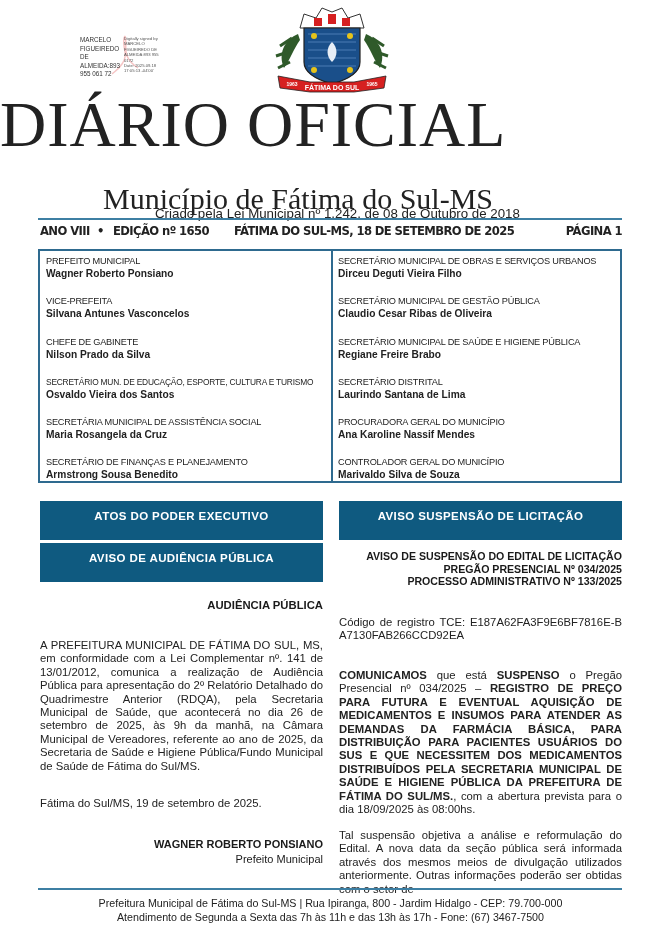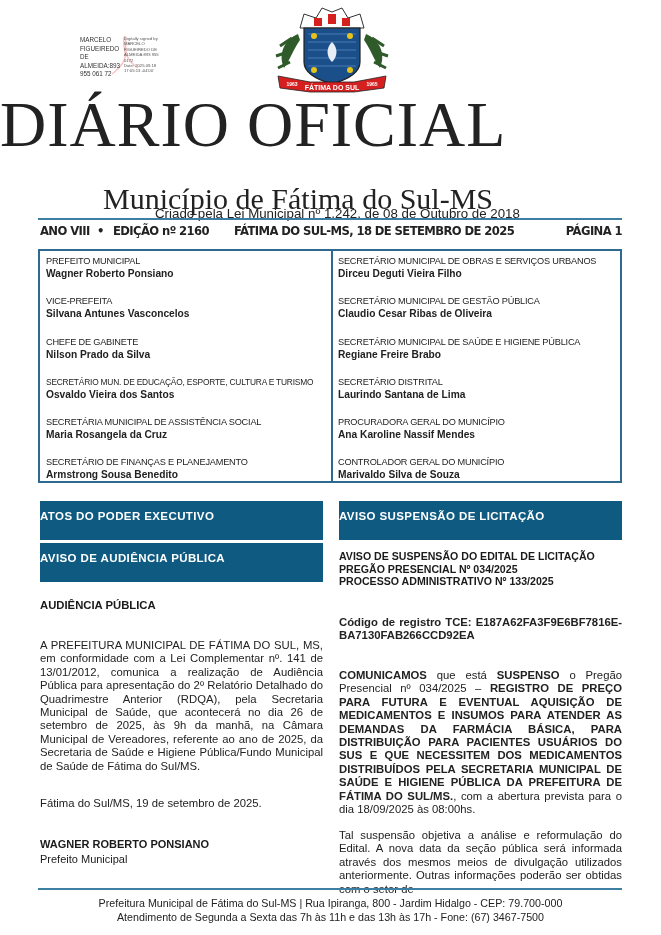--- a/index.html
+++ b/index.html
@@ -17,23 +17,23 @@
   .edition{left:40px;top:224px;width:582px;height:16px;font-size:11.6px;font-weight:bold;font-family:"DejaVu Sans",sans-serif;letter-spacing:-0.6px;color:#222;}
   .edition span{position:absolute;top:0;}
   .staff{left:38px;top:249px;width:584px;height:234px;border:2px solid #2e6a8f;box-sizing:border-box;}
   .staff .divider{position:absolute;left:291px;top:0;width:2px;height:100%;background:#2e6a8f;}
   .staff .col{position:absolute;top:5px;}
   .staff .col.l{left:6px;width:280px;}
   .staff .col.r{left:298px;width:280px;}
   .entry{height:40.3px;}
   .role{font-size:9.2px;line-height:11px;color:#222;letter-spacing:-0.2px;white-space:nowrap;}
   .name{font-size:10.2px;line-height:13px;font-weight:bold;color:#222;}
-  .bar{height:39px;background:#0f5a80;color:#fff;font-weight:bold;font-size:11.5px;text-align:left;line-height:30px;letter-spacing:.4px;}
+  .bar{height:39px;background:#0f5a80;color:#fff;font-weight:bold;font-size:11.5px;text-align:center;line-height:30px;letter-spacing:.4px;}
   .col-text{font-size:11.3px;line-height:13.4px;text-align:justify;color:#222;}
-  .center{text-align:left;}
+  .center{text-align:right;}
   .footer{left:0;width:661px;top:897px;text-align:center;font-size:10.7px;line-height:13.5px;color:#222;}
   b{font-weight:bold;}
 </style>
 </head>
 <body>
 
 <div class="abs sig">
   <svg class="mark" viewBox="0 0 30 42">
     <path d="M15 2 C10 10 20 20 12 30 C8 36 4 38 2 40 M15 2 C18 12 10 22 28 34" stroke="#e45a5a" stroke-width="1.5" fill="none"></path>
   </svg>
@@ -82,21 +82,21 @@
 </svg>
 
 <div class="abs title">DIÁRIO OFICIAL</div>
 <div class="abs subtitle">Município de Fátima do Sul-MS</div>
 <div class="abs created">Criado pela Lei Municipal nº 1.242, de 08 de Outubro de 2018</div>
 
 <div class="abs rule" style="top:218px"></div>
 <div class="abs edition">
   <span style="left:0">ANO VIII</span>
   <span style="left:57px">•</span>
-  <span style="left:73px">EDIÇÃO nº 2160</span>
+  <span style="left:73px">EDIÇÃO nº 1650</span>
   <span style="left:194px">FÁTIMA DO SUL-MS, 18 DE SETEMBRO DE 2025</span>
   <span style="right:0">PÁGINA 1</span>
 </div>
 
 <div class="abs staff">
   <div class="divider"></div>
   <div class="col l">
     <div class="entry">
         <div class="role">PREFEITO MUNICIPAL</div>
         <div class="name">Wagner Roberto Ponsiano</div>
@@ -157,21 +157,21 @@
 <div class="abs col-text" style="left:40px;top:797px;width:283px">Fátima do Sul/MS, 19 de setembro de 2025.</div>
 <div class="abs center" style="left:40px;top:838px;width:283px;font-size:11px;font-weight:bold">WAGNER ROBERTO PONSIANO</div>
 <div class="abs center" style="left:40px;top:853px;width:283px;font-size:11px">Prefeito Municipal</div>
 
 <div class="abs bar" style="left:339px;top:501px;width:283px">AVISO SUSPENSÃO DE LICITAÇÃO</div>
 <div class="abs center" style="left:339px;top:550px;width:283px;font-size:10.6px;line-height:12.5px;font-weight:bold">
   <div>AVISO DE SUSPENSÃO DO EDITAL DE LICITAÇÃO</div>
   <div>PREGÃO PRESENCIAL Nº 034/2025</div>
   <div>PROCESSO ADMINISTRATIVO Nº 133/2025</div>
 </div>
-<div class="abs col-text" style="left:339px;top:616px;width:283px;font-weight:bold;word-break:break-all">Código de registro TCE: E187A62FA3F9E6BF7816E-BA7130FAB266CCD92EA</div>
+<div class="abs col-text" style="left:339px;top:616px;width:283px;font-weight:normal;word-break:break-all">Código de registro TCE: E187A62FA3F9E6BF7816E-BA7130FAB266CCD92EA</div>
 <div class="abs col-text" style="left:339px;top:669px;width:283px"><b>COMUNICAMOS</b><span> que está </span><b>SUSPENSO</b><span> o Pregão Presencial nº 034/2025 – </span><b>REGISTRO DE PREÇO PARA FUTURA E EVENTUAL AQUISIÇÃO DE MEDICAMENTOS E INSUMOS PARA ATENDER AS DEMANDAS DA FARMÁCIA BÁSICA, PARA DISTRIBUIÇÃO PARA PACIENTES USUÁRIOS DO SUS E QUE NECESSITEM DOS MEDICAMENTOS DISTRIBUÍDOS PELA SECRETARIA MUNICIPAL DE SAÚDE E HIGIENE PÚBLICA DA PREFEITURA DE FÁTIMA DO SUL/MS.</b><span>, com a abertura prevista para o dia 18/09/2025 às 08:00hs.</span></div>
 <div class="abs col-text" style="left:339px;top:829px;width:283px">Tal suspensão objetiva a análise e reformulação do Edital. A nova data da seção pública será informada através dos mesmos meios de divulgação utilizados anteriormente. Outras informações poderão ser obtidas com o setor de</div>
 
 <div class="abs rule" style="top:888px"></div>
 <div class="abs footer">
   <div>Prefeitura Municipal de Fátima do Sul-MS | Rua Ipiranga, 800 - Jardim Hidalgo - CEP: 79.700-000</div>
   <div>Atendimento de Segunda a Sexta das 7h às 11h e das 13h às 17h - Fone: (67) 3467-7500</div>
 </div>
 
 </body></html>

